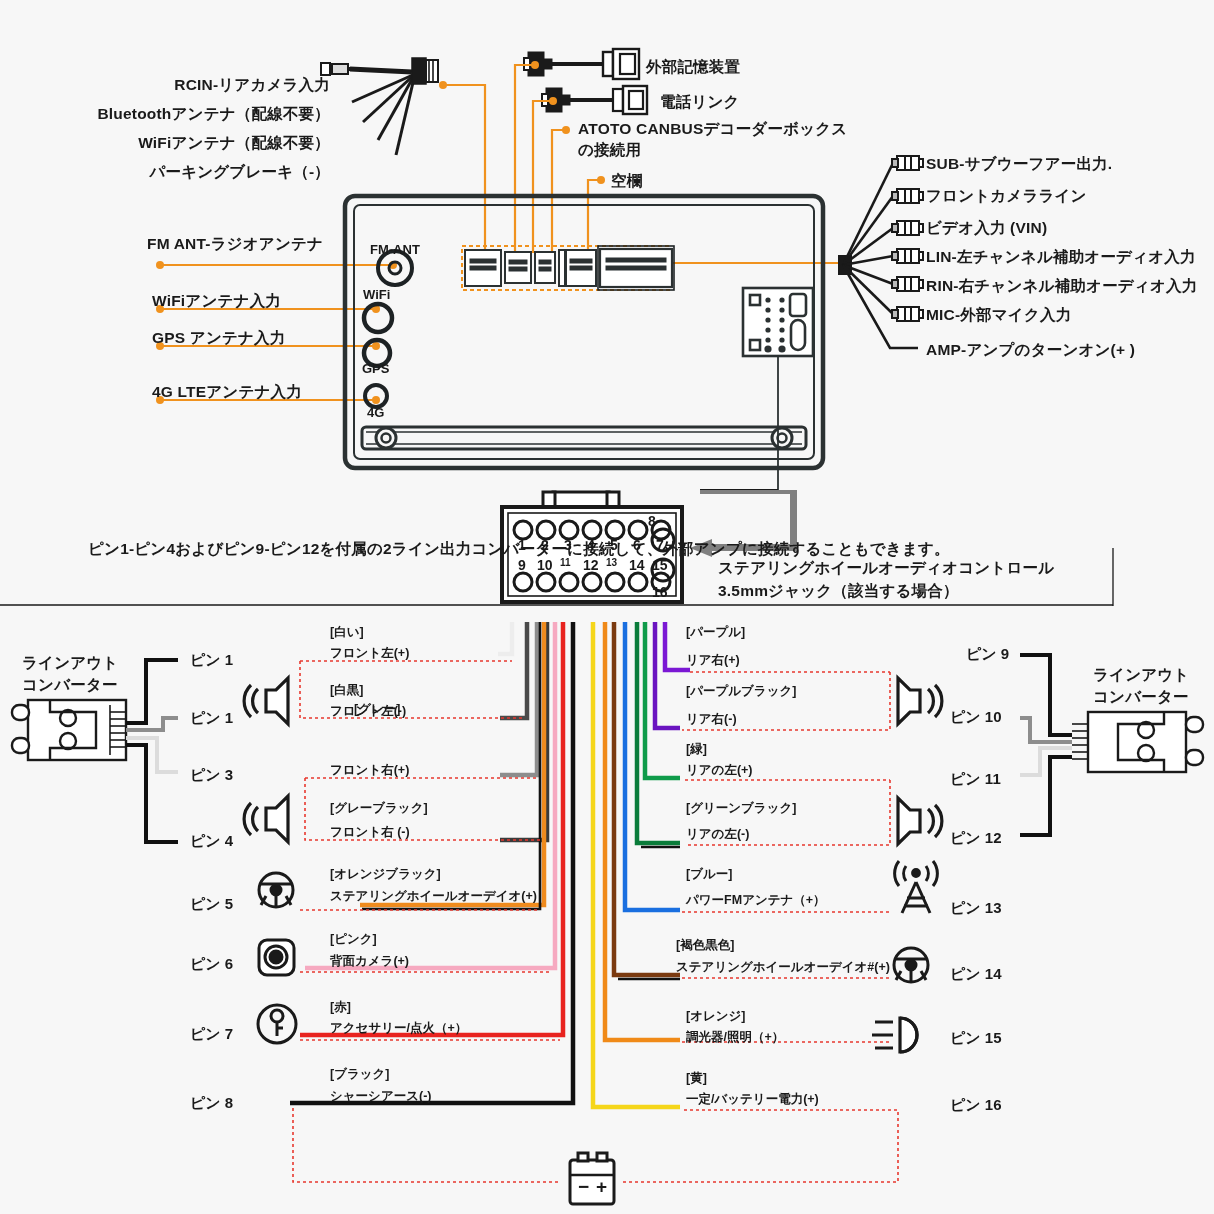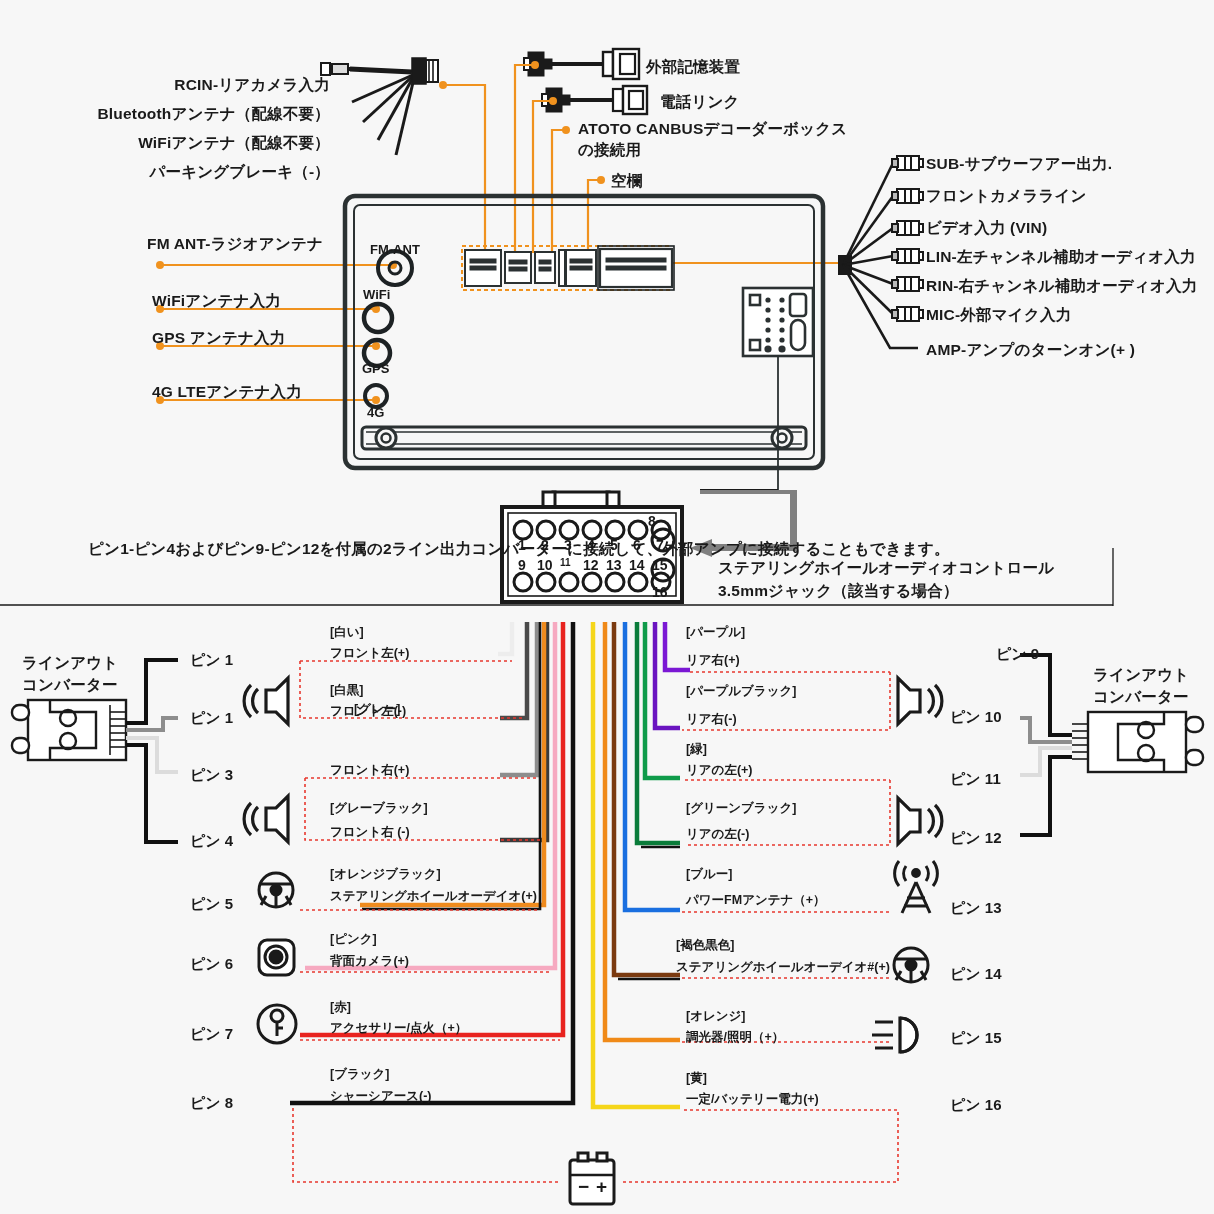--- a/index.html
+++ b/index.html
@@ -508,21 +508,21 @@
     <span class="abs xs" style="left:564px;top:537px;font-size:14px;">3</span>
     <span class="abs xs" style="left:587px;top:537px;font-size:14px;">4</span>
     <span class="abs xs" style="left:610px;top:537px;font-size:14px;">5</span>
     <span class="abs xs" style="left:633px;top:537px;font-size:14px;">6</span>
     <span class="abs xs" style="left:656px;top:537px;font-size:14px;">7</span>
     <span class="abs xs" style="left:648px;top:513px;font-size:14px;">8</span>
     <span class="abs xs" style="left:518px;top:557px;font-size:14px;">9</span>
     <span class="abs xs" style="left:537px;top:557px;font-size:14px;">10</span>
     <span class="abs xs" style="left:560px;top:557px;font-size:10px;">11</span>
     <span class="abs xs" style="left:583px;top:557px;font-size:14px;">12</span>
-    <span class="abs xs" style="left:606px;top:557px;font-size:14px;">13</span>
+    <span class="abs xs" style="left:606px;top:557px;font-size:10px;">13</span>
     <span class="abs xs" style="left:629px;top:557px;font-size:14px;">14</span>
     <span class="abs xs" style="left:652px;top:557px;font-size:14px;">15</span>
     <span class="abs xs" style="left:652px;top:584px;font-size:14px;">16</span>
   </div>
 
   <div class="abs lbl" style="left:22px;top:652px;white-space:pre-line;line-height:1.45;">ラインアウト
 コンバーター</div>
   <div class="abs lbl" style="left:1093px;top:664px;white-space:pre-line;line-height:1.45;">ラインアウト
 コンバーター</div>
 
@@ -545,21 +545,21 @@
   <div class="abs wirelbl" style="left:330px;top:824px;">フロント右 (-)</div>
   <div class="abs wirelbl" style="left:330px;top:866px;">[オレンジブラック]</div>
   <div class="abs wirelbl" style="left:330px;top:888px;">ステアリングホイールオーデイオ(+)</div>
   <div class="abs wirelbl" style="left:330px;top:931px;">[ピンク]</div>
   <div class="abs wirelbl" style="left:330px;top:953px;">背面カメラ(+)</div>
   <div class="abs wirelbl" style="left:330px;top:999px;">[赤]</div>
   <div class="abs wirelbl" style="left:330px;top:1020px;">アクセサリー/点火（+）</div>
   <div class="abs wirelbl" style="left:330px;top:1066px;">[ブラック]</div>
   <div class="abs wirelbl" style="left:330px;top:1088px;">シャーシアース(-)</div>
 
-  <div class="abs pinlbl" style="left:996px;top:645px;text-align:right;">ピン 9</div>
+  <div class="abs pinlbl" style="left:966px;top:645px;text-align:right;">ピン 9</div>
   <div class="abs pinlbl" style="left:950px;top:708px;">ピン 10</div>
   <div class="abs pinlbl" style="left:950px;top:770px;">ピン 11</div>
   <div class="abs pinlbl" style="left:950px;top:829px;">ピン 12</div>
   <div class="abs pinlbl" style="left:950px;top:899px;">ピン 13</div>
   <div class="abs pinlbl" style="left:950px;top:965px;">ピン 14</div>
   <div class="abs pinlbl" style="left:950px;top:1029px;">ピン 15</div>
   <div class="abs pinlbl" style="left:950px;top:1096px;">ピン 16</div>
 
   <div class="abs wirelbl" style="left:686px;top:624px;">[パープル]</div>
   <div class="abs wirelbl" style="left:686px;top:652px;">リア右(+)</div>

